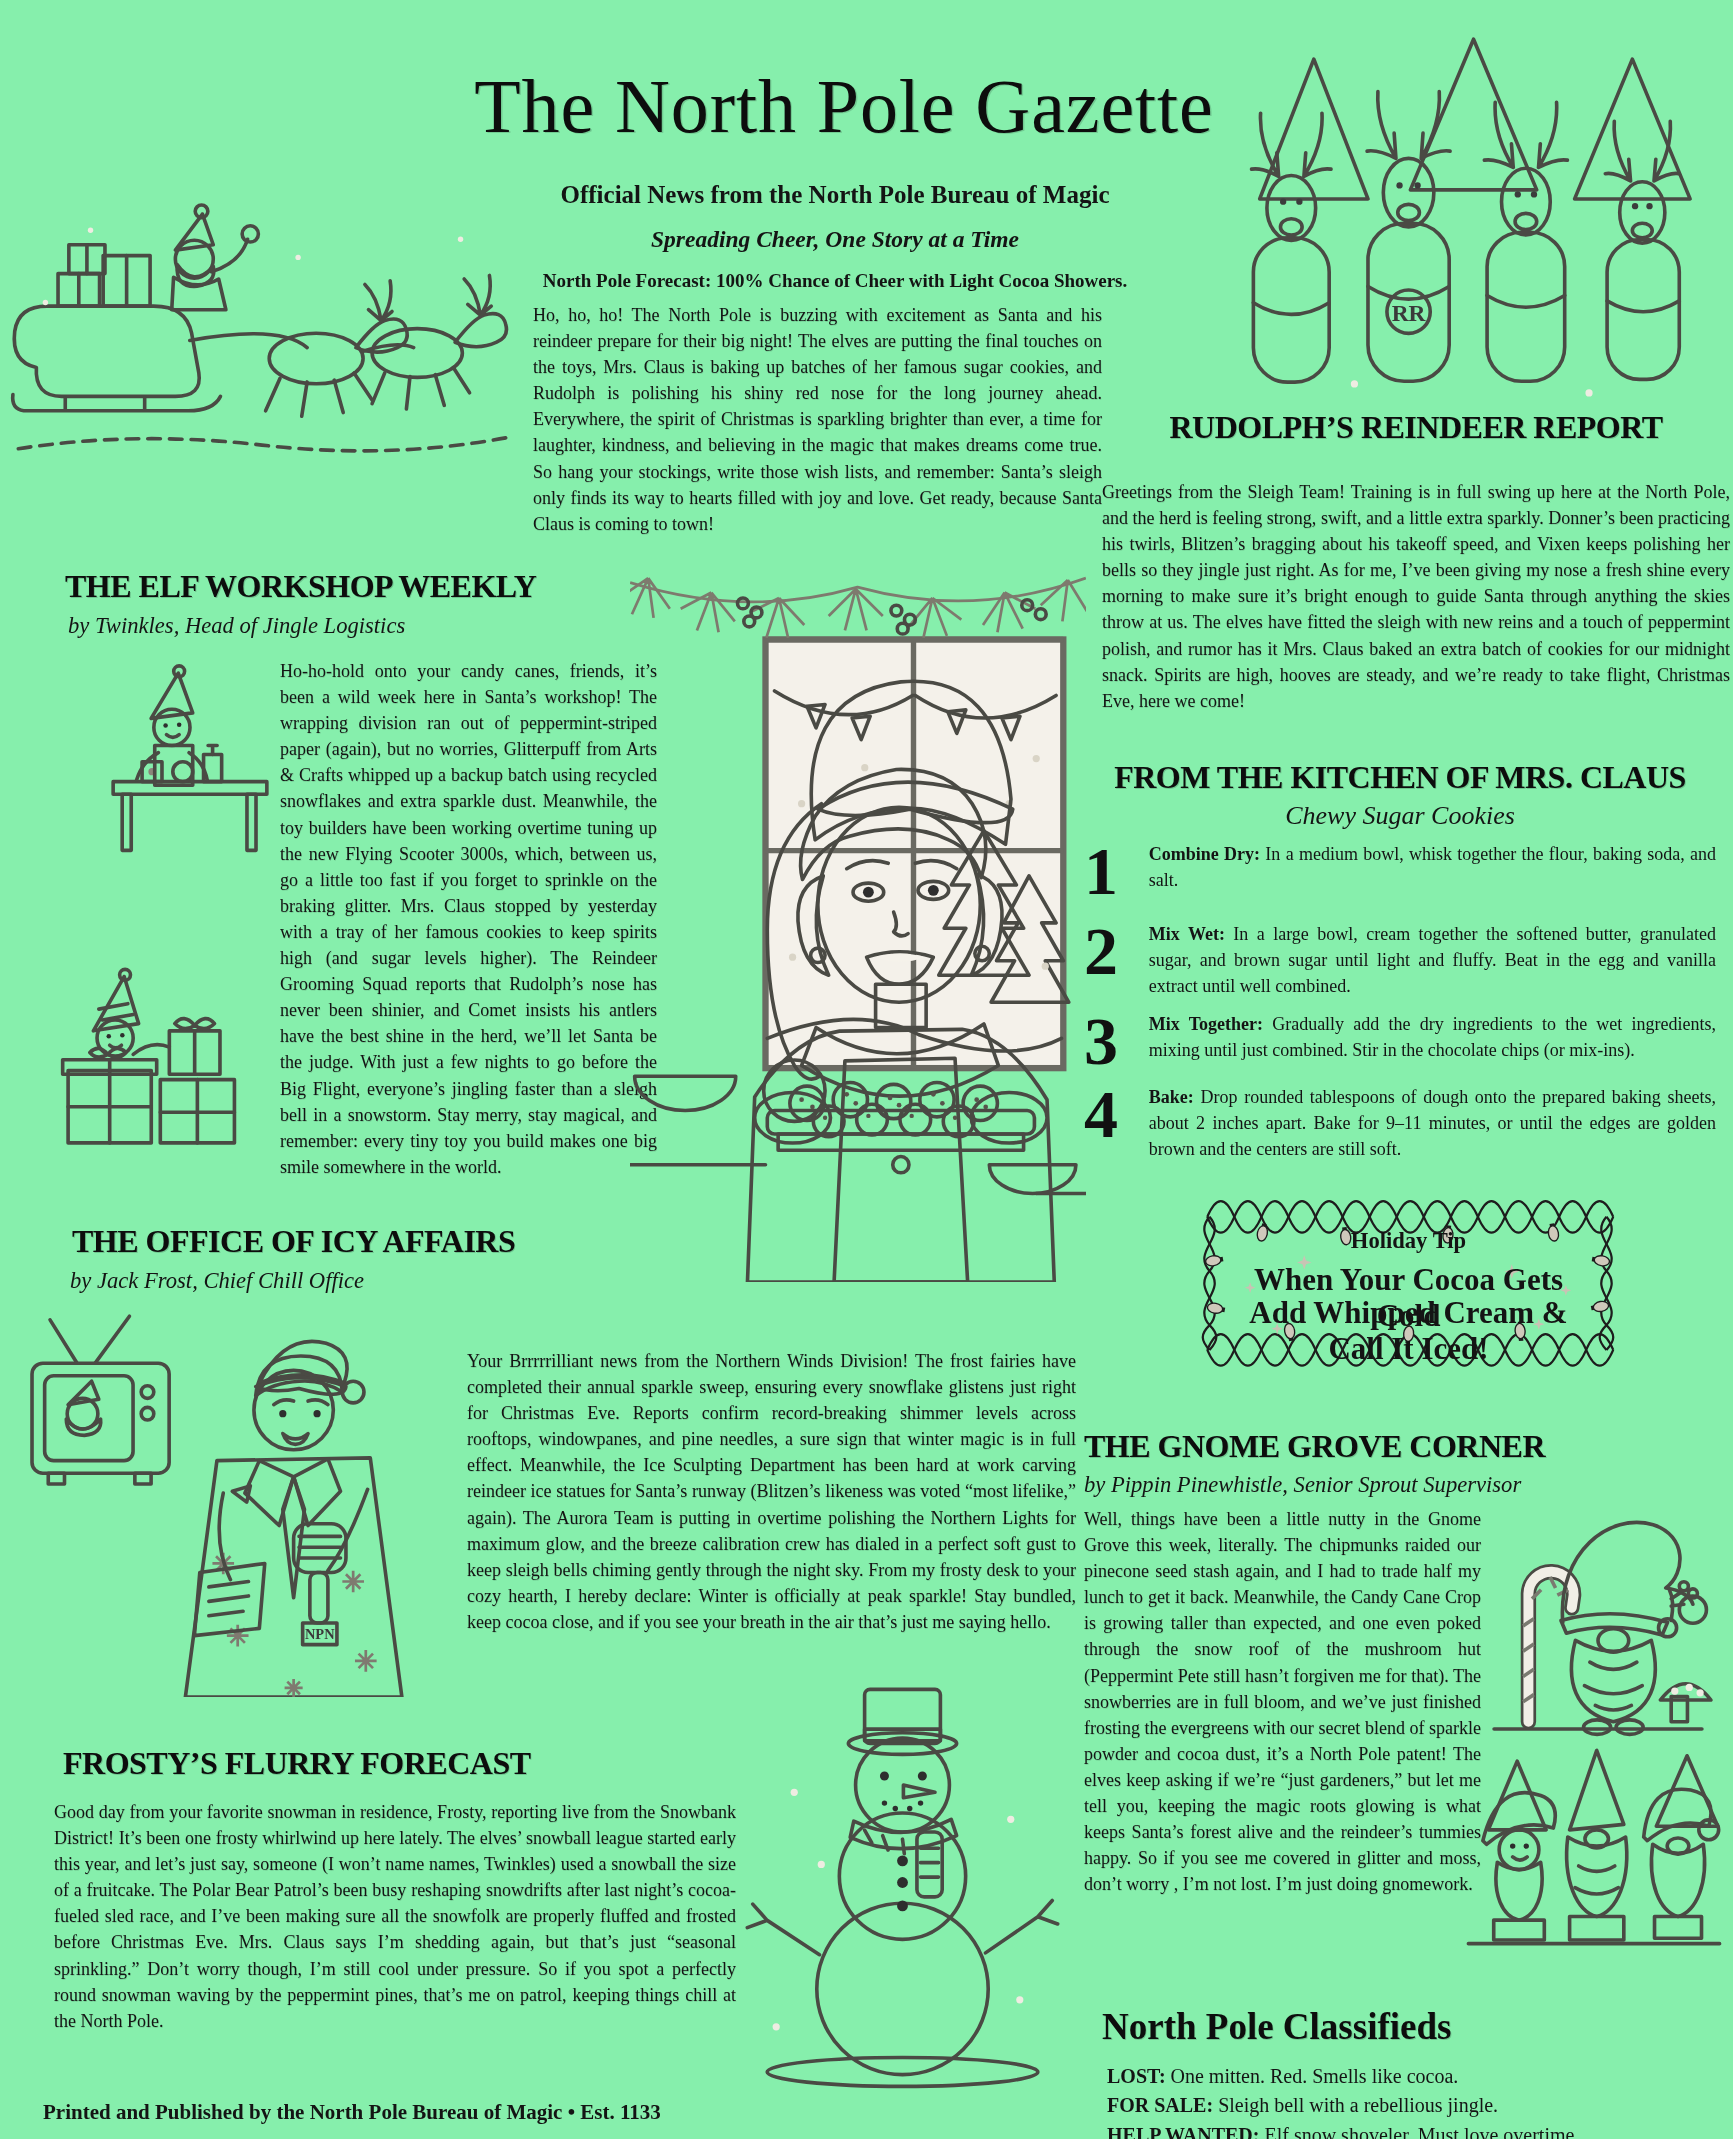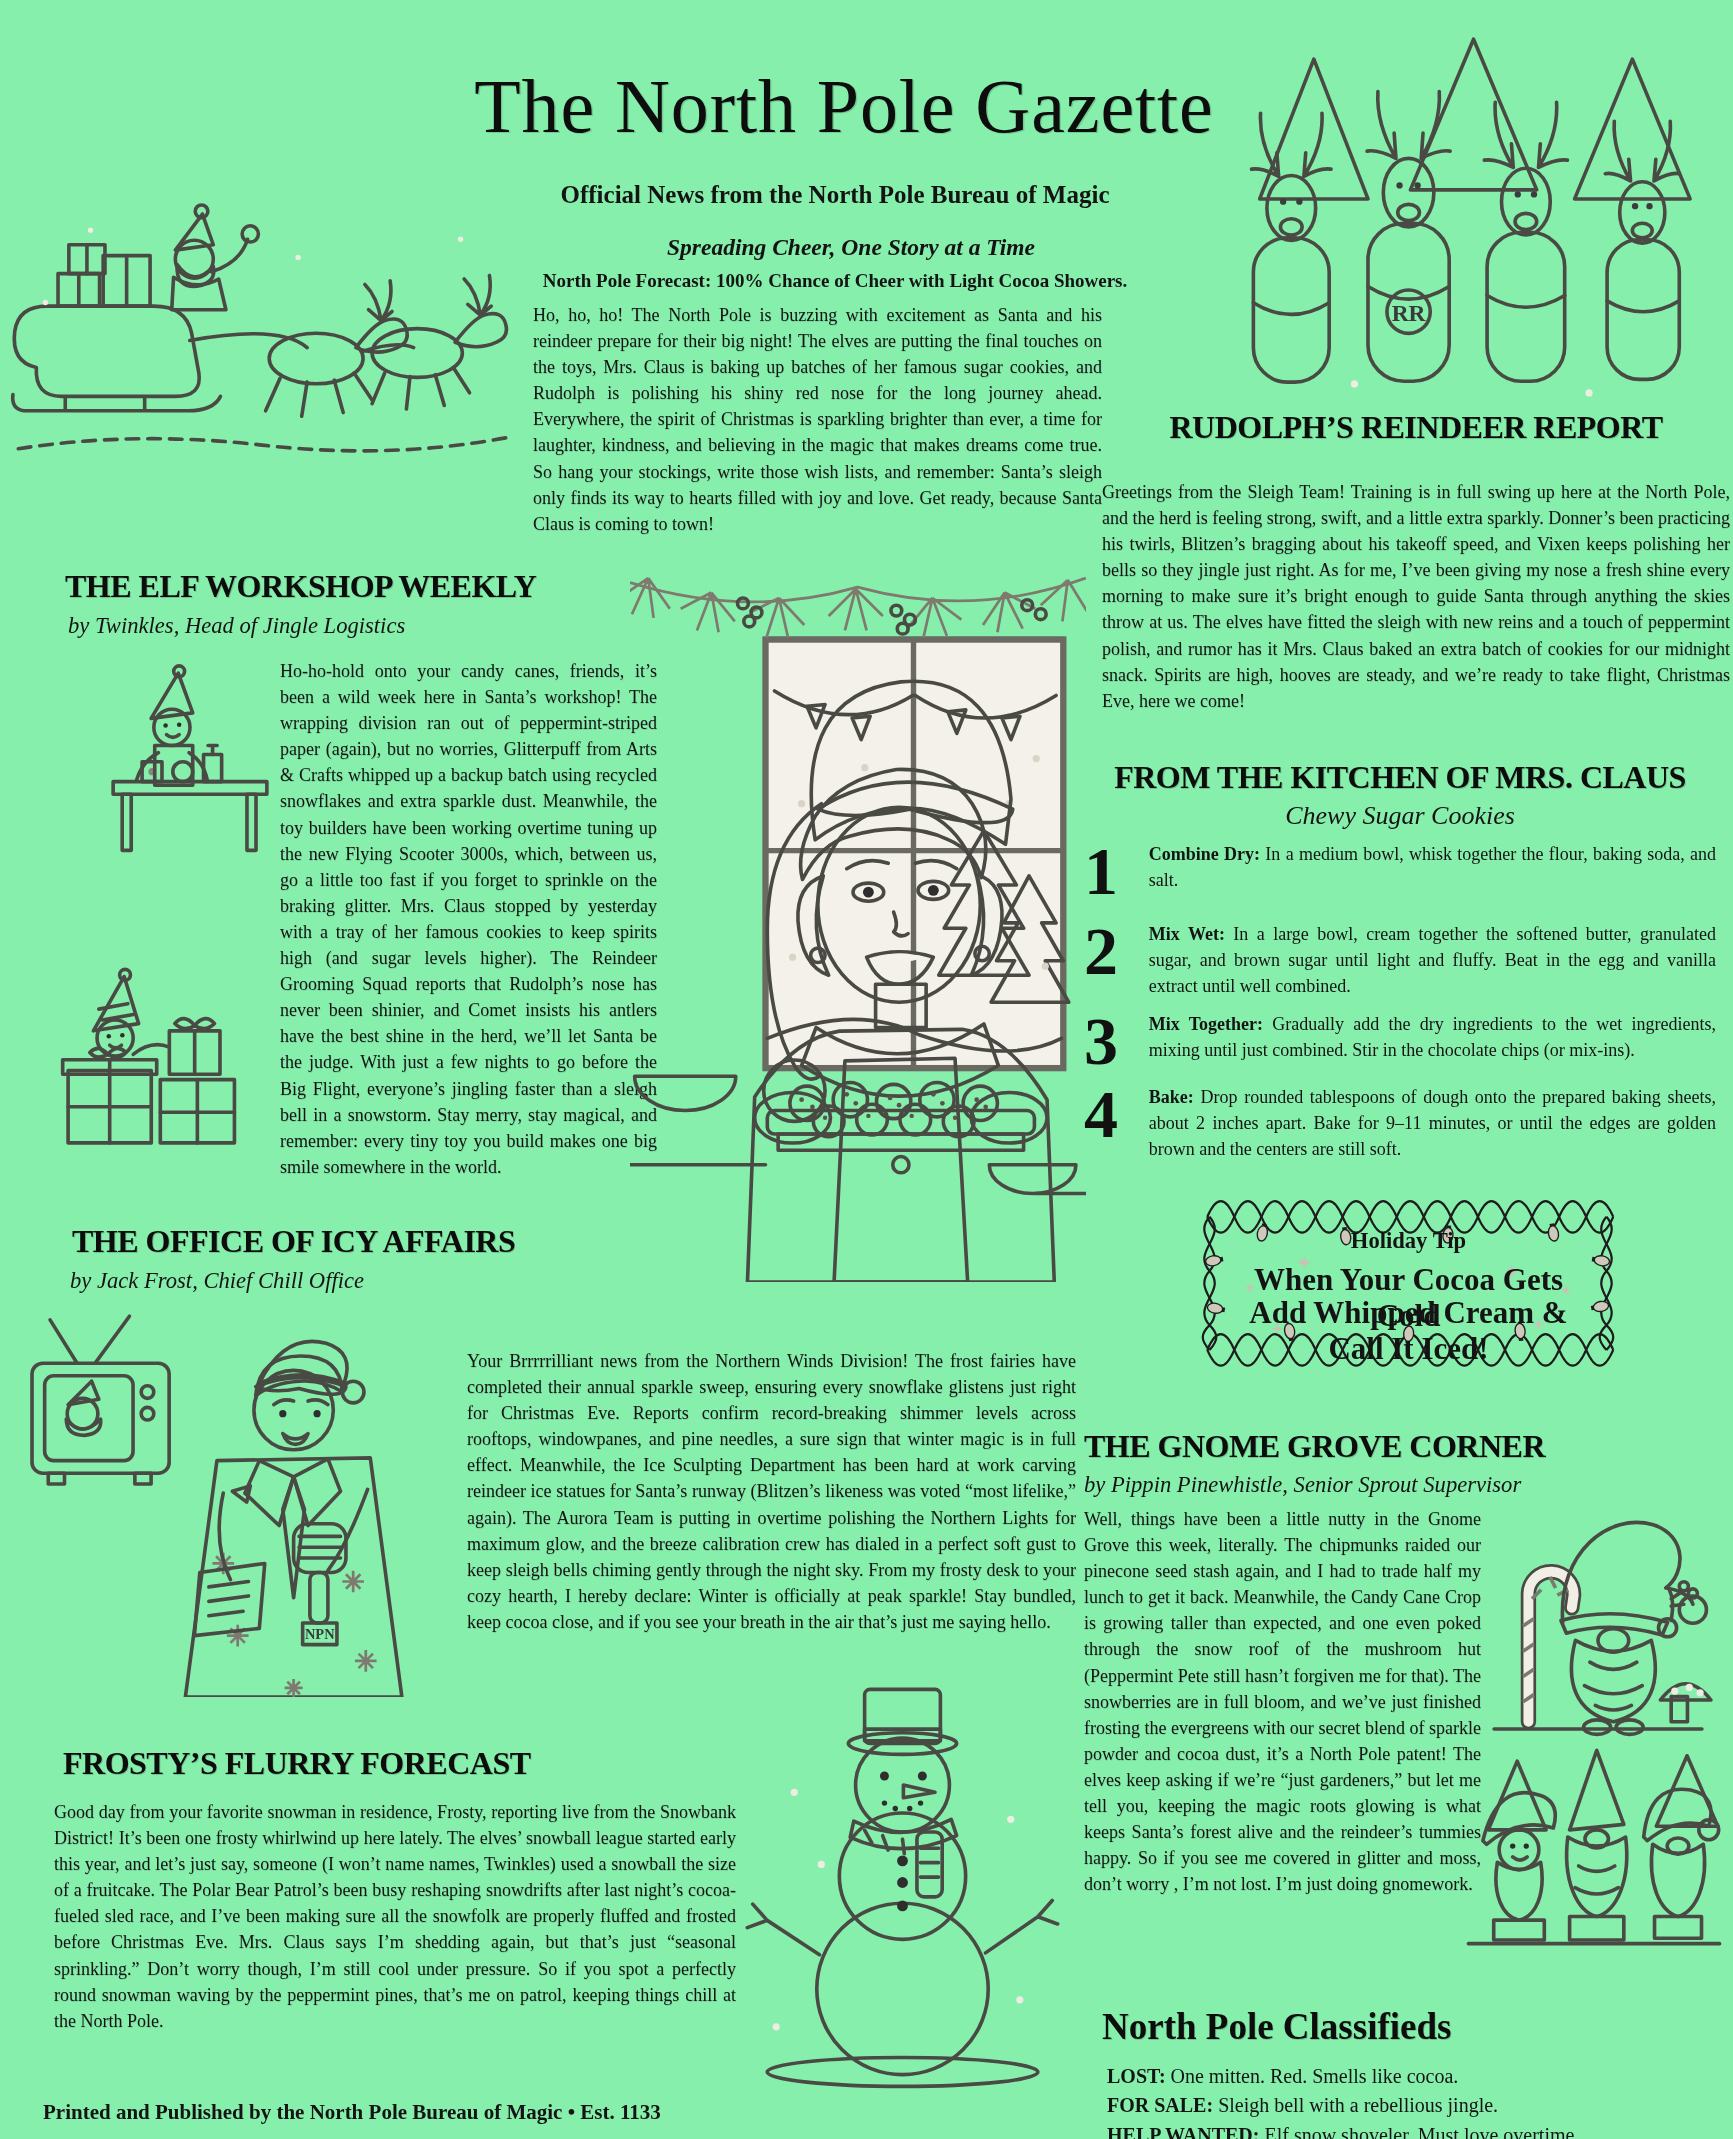--- a/index.html
+++ b/index.html
@@ -27,21 +27,21 @@
   svg{display:block;}
   .sk{stroke:#4a4a44;stroke-width:4;fill:none;stroke-linecap:round;stroke-linejoin:round;}
 </style>
 </head>
 <body>
 
 <div id="page">
 
   <div class="abs title" style="left:0;top:63px;width:1688px;text-align:center;">The North Pole Gazette</div>
   <div class="abs subtitle center" style="left:415px;top:181px;width:840px;">Official News from the North Pole Bureau of Magic</div>
-  <div class="abs tagline center" style="left:431px;top:226px;width:840px;margin-top:8px;">Spreading Cheer, One Story at a Time</div>
+  <div class="abs tagline center" style="left:415px;top:226px;width:840px;">Spreading Cheer, One Story at a Time</div>
   <div class="abs forecast center" style="left:415px;top:270px;width:840px;">North Pole Forecast: 100% Chance of Cheer with Light Cocoa Showers.</div>
 
   <div class="abs" style="left:9px;top:122px;width:506px;height:361px;">
     <svg viewBox="0 0 560 400" width="506" height="361">
       <path class="sk" stroke-dasharray="14 10" d="M10,362 Q140,342 280,358 T550,350"></path>
       <path d="M30,272 q-28,-6 -24,-40 q4,-28 36,-28 h118 q36,0 42,30 l8,44 q4,26 -26,26 h-126 q-30,0 -28,-32 z" fill="#ece7db" class="sk"></path>
       <path class="sk" d="M16,320 q-14,-2 -12,-18 M16,320 h182 q28,0 36,-16 M62,306 v14 M150,306 v14"></path>
       <rect x="54" y="168" width="46" height="36" fill="#f0ebdf" class="sk"></rect>
       <rect x="104" y="148" width="52" height="56" fill="#d9d2c4" class="sk"></rect>
       <rect x="66" y="136" width="40" height="32" fill="#e4ded0" class="sk"></rect>

